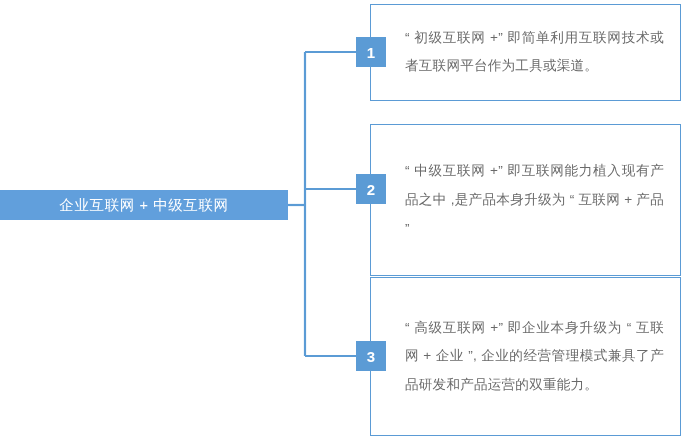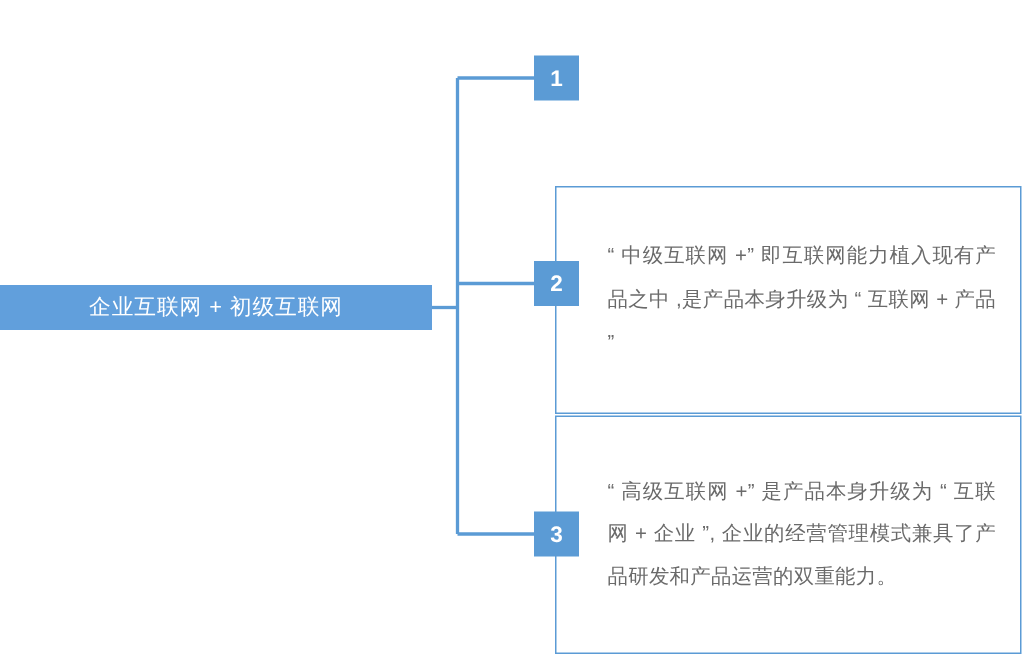--- a/index.html
+++ b/index.html
@@ -114,34 +114,37 @@
     <path d="M305 52 L305 356" stroke="#5b9bd5" stroke-width="2.2" fill="none"></path>
 
     <path d="M305 52 L356 52" stroke="#5b9bd5" stroke-width="2.2" fill="none"></path>
 
     <path d="M305 189 L356 189" stroke="#5b9bd5" stroke-width="2.2" fill="none"></path>
 
     <path d="M305 356 L356 356" stroke="#5b9bd5" stroke-width="2.2" fill="none"></path>
   </svg>
 
   <div class="root-node">
-    <span class="root-node-label">企业互联网 + 初级互联网</span>
+    <span class="root-node-label">企业互联网 + 中级互联网</span>
   </div>
 
+  <div class="card card-1">
+    <div class="card-text">“ 初级互联网 +” 即简单利用互联网技术或者互联网平台作为工具或渠道。</div>
+  </div>
   <div class="badge badge-1">
     <span>1</span>
   </div>
 
   <div class="card card-2">
     <div class="card-text">“ 中级互联网 +” 即互联网能力植入现有产品之中 ,是产品本身升级为 “ 互联网 + 产品 ”</div>
   </div>
   <div class="badge badge-2">
     <span>2</span>
   </div>
 
   <div class="card card-3">
-    <div class="card-text">“ 高级互联网 +” 是产品本身升级为 “ 互联网 + 企业 ”, 企业的经营管理模式兼具了产品研发和产品运营的双重能力。</div>
+    <div class="card-text">“ 高级互联网 +” 即企业本身升级为 “ 互联网 + 企业 ”, 企业的经营管理模式兼具了产品研发和产品运营的双重能力。</div>
   </div>
   <div class="badge badge-3">
     <span>3</span>
   </div>
 
 </div>
 
 </body></html>

